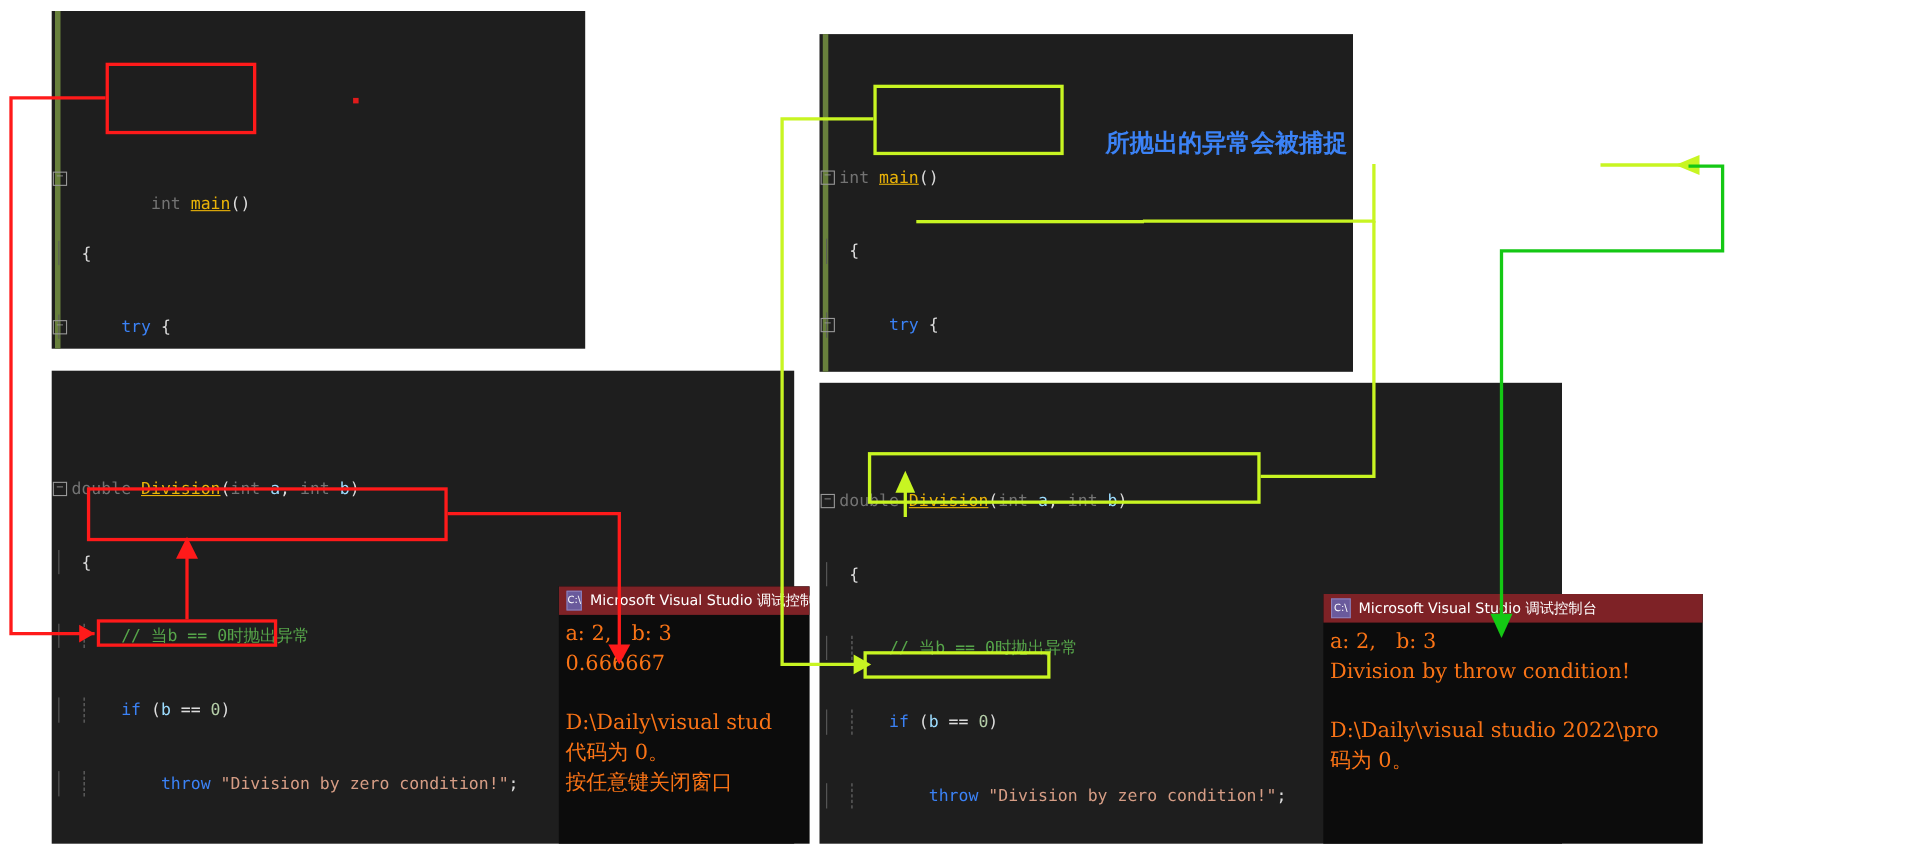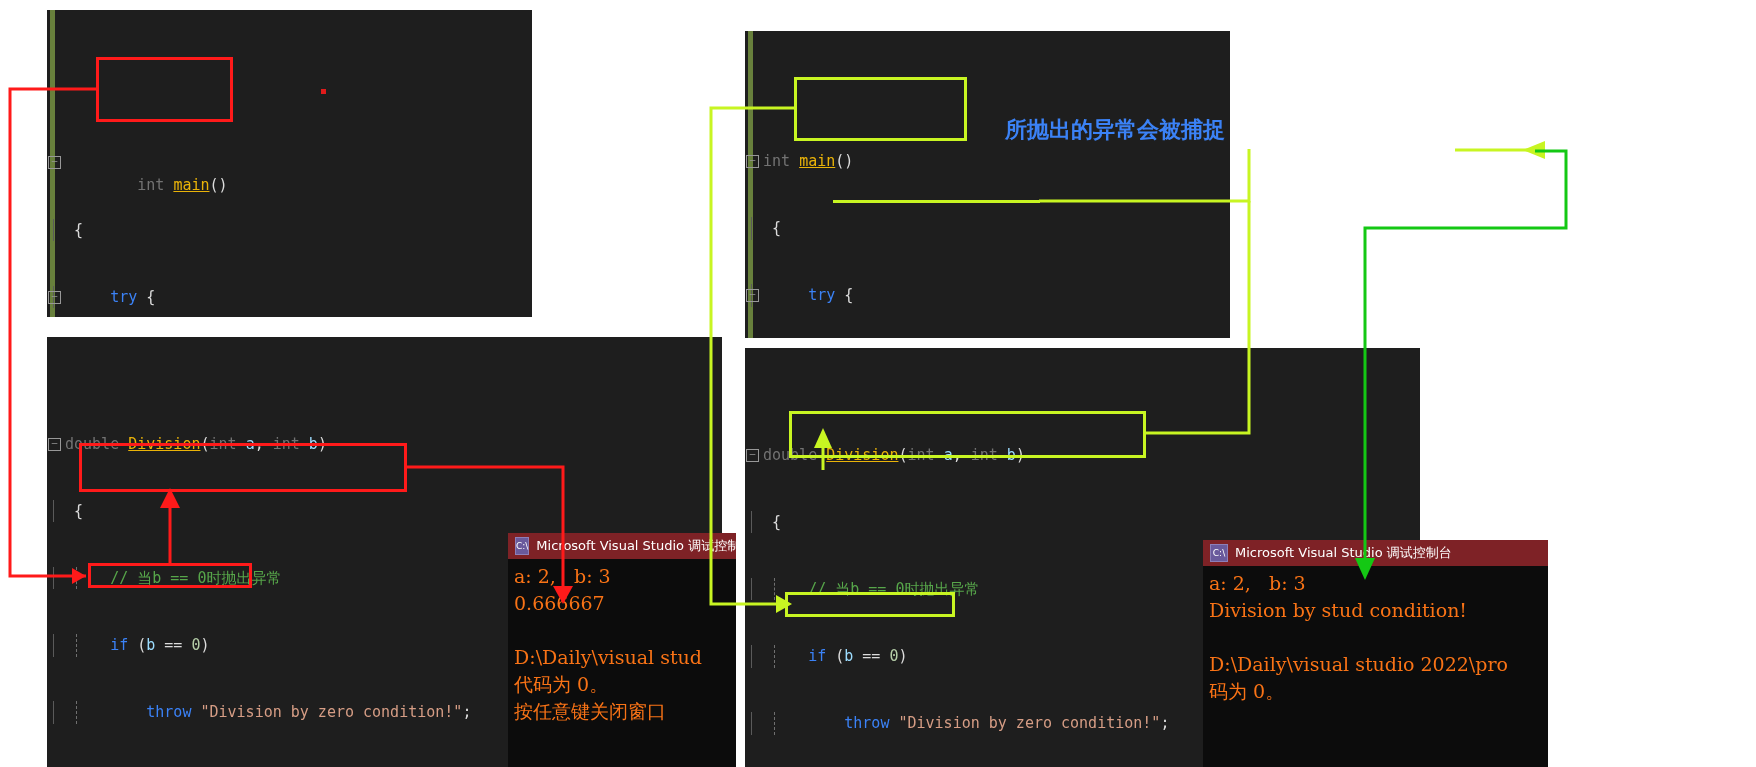--- a/index.html
+++ b/index.html
@@ -158,21 +158,21 @@
 <span>代码为 0。</span>
 <span>按任意键关闭窗口</span></div>
   </div>
 
   <div class="console" style="left:1203px;top:540px;width:345px;height:227px;">
     <div class="tbar">
       <span class="app-ico">C:\</span>
       <span>Microsoft Visual Studio 调试控制台</span>
     </div>
     <div class="body"><span>a: 2,   b: 3</span>
-<span>Division by stud condition!</span>
+<span>Division by throw condition!</span>
 <span></span>
 <span>D:\Daily\visual studio 2022\pro</span>
 <span>码为 0。</span></div>
   </div>
 
   <div class="abox r" style="left:96px;top:57px;width:137px;height:65px;"></div>
 
   <div class="abox r" style="left:79px;top:443px;width:328px;height:49px;"></div>
 
   <div class="abox r" style="left:88px;top:563px;width:164px;height:25px;"></div>

